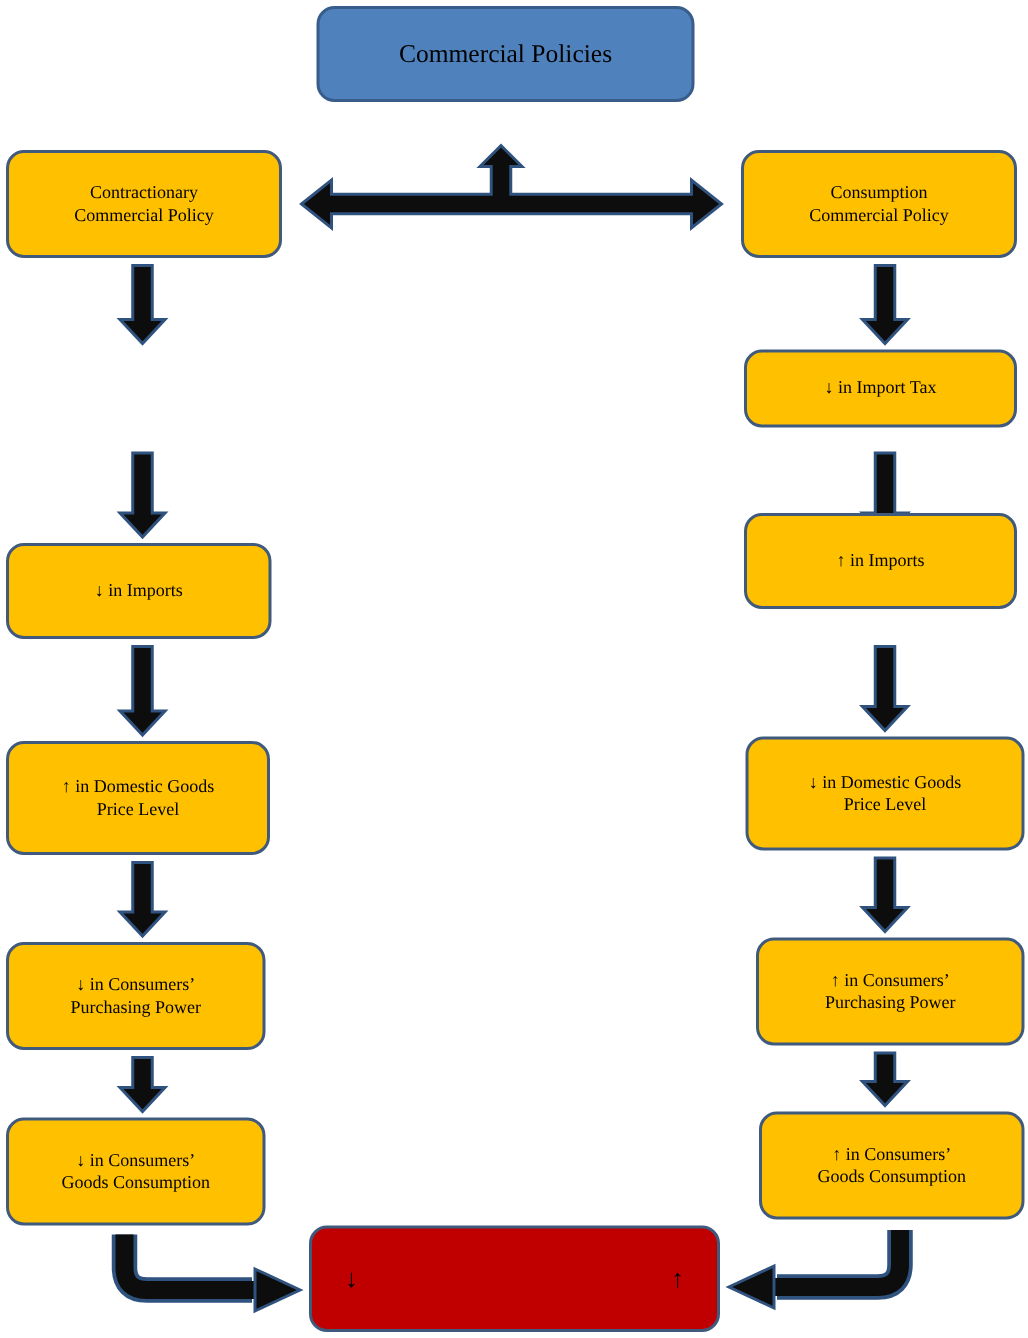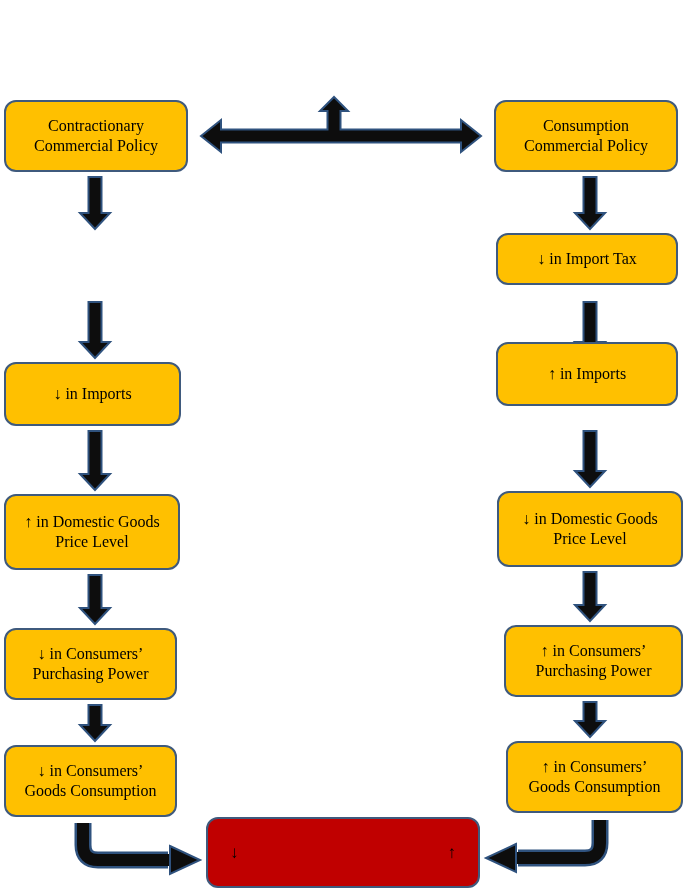--- a/index.html
+++ b/index.html
@@ -5,21 +5,21 @@
 <style>
   html,body{margin:0;padding:0;background:#ffffff;}
   .canvas{
     position:relative;width:685px;height:892px;background:#ffffff;overflow:hidden;
     font-family:"Liberation Serif","DejaVu Serif",serif;color:var(--text,#000);
   }
   .arrows{position:absolute;left:0;top:0;z-index:1;}
   .node{
     position:absolute;z-index:2;box-sizing:border-box;
     display:flex;align-items:center;justify-content:center;text-align:center;
-    border-radius:12px;font-size:16px;line-height:1.28;
+    border-radius:12px;font-size:12px;line-height:1.28;
   }
   .node .lbl{white-space:pre-line;padding:0 4px;}
   .orange{background:var(--node-fill,#ffc000);border:2px solid var(--node-border,#3f5a7d);}
   .header{background:var(--header-fill,#4f81bd);border:2px solid var(--header-border,#385d8a);font-size:17px;}
   .result{
     background:var(--result-fill,#c00000);border:2px solid var(--result-border,#3f5a7d);
     font-size:17px;justify-content:space-between;padding:0 22px;
   }
   .arrow-shape{fill:var(--arrow-fill,#0d0d0d);stroke:var(--arrow-outline,#2f527e);stroke-width:2;}
   .elbow-under{fill:none;stroke:var(--arrow-outline,#2f527e);stroke-width:17;}
@@ -52,20 +52,23 @@
       <polygon class="arrow-shape" points="170,846 200,860 170,874"></polygon>
     </g>
 
     <g>
       <path class="elbow-under" d="M 600 820 L 600 843 Q 600 858 585 858 L 518 858"></path>
       <path class="elbow-over" d="M 600 820 L 600 843 Q 600 858 585 858 L 516 858"></path>
       <polygon class="arrow-shape" points="516,844 486,858 516,872"></polygon>
     </g>
   </svg>
 
+  <div class="node header" style="left:211px;top:4px;width:252px;height:64px">
+    <span class="lbl">Commercial Policies</span>
+  </div>
 
   <div class="node orange" style="left:4px;top:100px;width:184px;height:72px">
     <span class="lbl">Contractionary
 Commercial Policy</span>
   </div>
   <div class="node orange" style="left:4px;top:362px;width:177px;height:64px">
     <span class="lbl">↓ in Imports</span>
   </div>
   <div class="node orange" style="left:4px;top:494px;width:176px;height:76px">
     <span class="lbl">↑ in Domestic Goods

